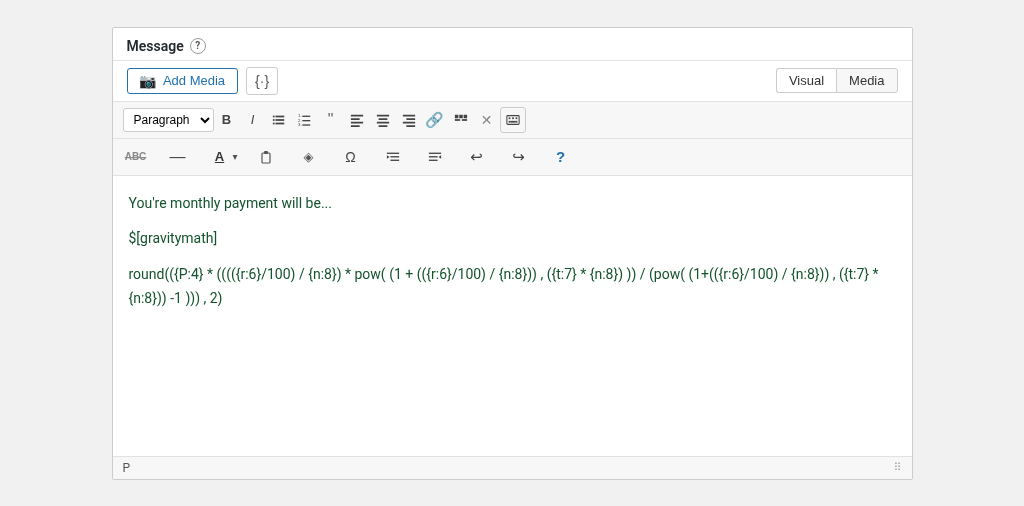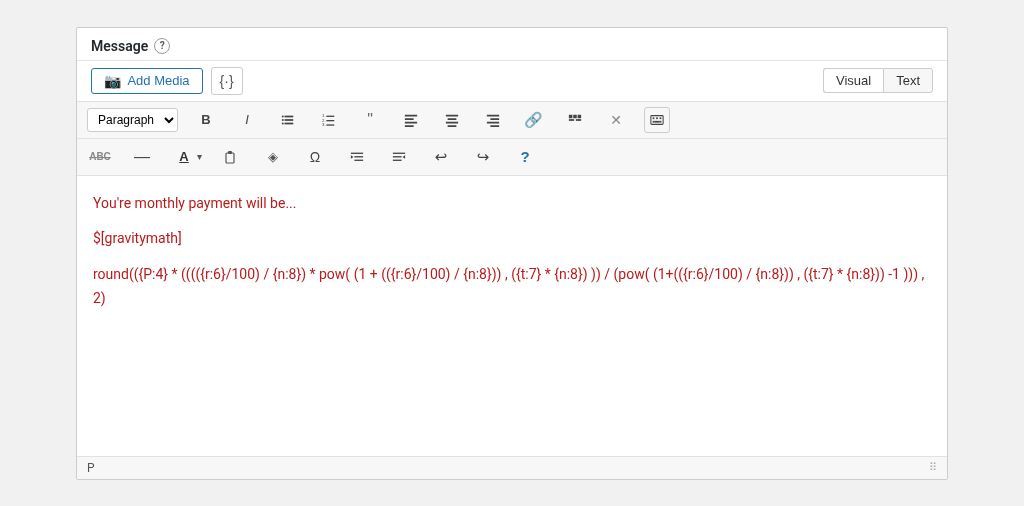--- a/index.html
+++ b/index.html
@@ -9,21 +9,21 @@
       display: flex;
       align-items: center;
       justify-content: center;
       min-height: 100vh;
       padding: 20px;
     }
     .editor-container {
       background: #fff;
       border: 1px solid #ccc;
       border-radius: 2px;
-      width: 872px;
+      width: 801px;
       max-width: 100%;
     }
     .message-label-row {
       display: flex;
       align-items: center;
       padding: 10px 14px 6px 14px;
       gap: 6px;
     }
     .message-label {
       font-size: 14px;
@@ -105,21 +105,21 @@
     .view-btn:last-child {
       border-radius: 0 3px 3px 0;
     }
     .view-btn.active {
       background: #fff;
       z-index: 1;
     }
     .format-toolbar {
       display: flex;
       align-items: center;
-      gap: 15px;
+      gap: 0;
       padding: 5px 10px;
       background: #f7f7f7;
       border-top: 1px solid #e2e2e2;
       border-bottom: 1px solid #e2e2e2;
       flex-wrap: wrap;
     }
     .format-select {
       padding: 3px 6px;
       border: 1px solid #ccc;
       border-radius: 3px;
@@ -151,21 +151,21 @@
       gap: 16px;
       padding: 5px 10px;
       background: #f7f7f7;
       border-bottom: 1px solid #e2e2e2;
     }
     .editor-body {
       min-height: 280px;
       padding: 16px 16px 10px 16px;
       font-size: 14px;
       line-height: 1.7;
-      color: #b91c1c;
+      color: #14532d;
       cursor: text;
       background: #fff;
     }
     .editor-body p {
       margin-bottom: 12px;
     }
     .editor-footer {
       display: flex;
       align-items: center;
       justify-content: space-between;
@@ -204,21 +204,21 @@
       <button class="add-media-btn">
         <span class="media-icon">📷</span>
         <span>Add Media</span>
       </button>
       <button class="shortcode-btn">
         <span>{·}</span>
       </button>
     </div>
     <div class="toolbar-right">
       <button class="view-btn active">Visual</button>
-      <button class="view-btn">Text</button>
+      <button class="view-btn">Media</button>
     </div>
   </div>
 
   <div class="format-toolbar">
     <select class="format-select">
       <option>Paragraph</option>
     </select>
 
     <button class="fmt-btn bold">
         <strong>B</strong>

